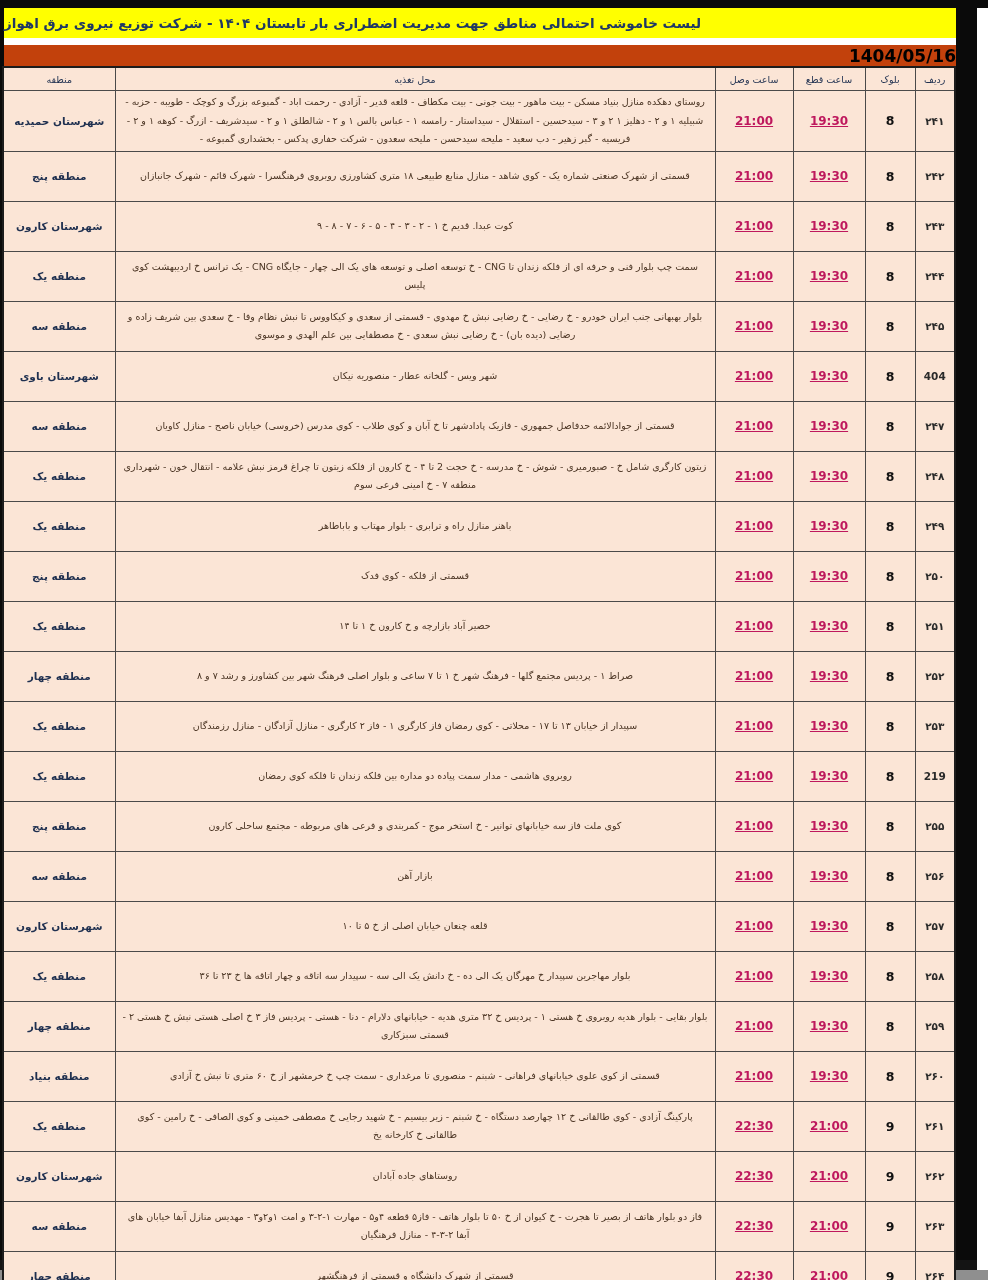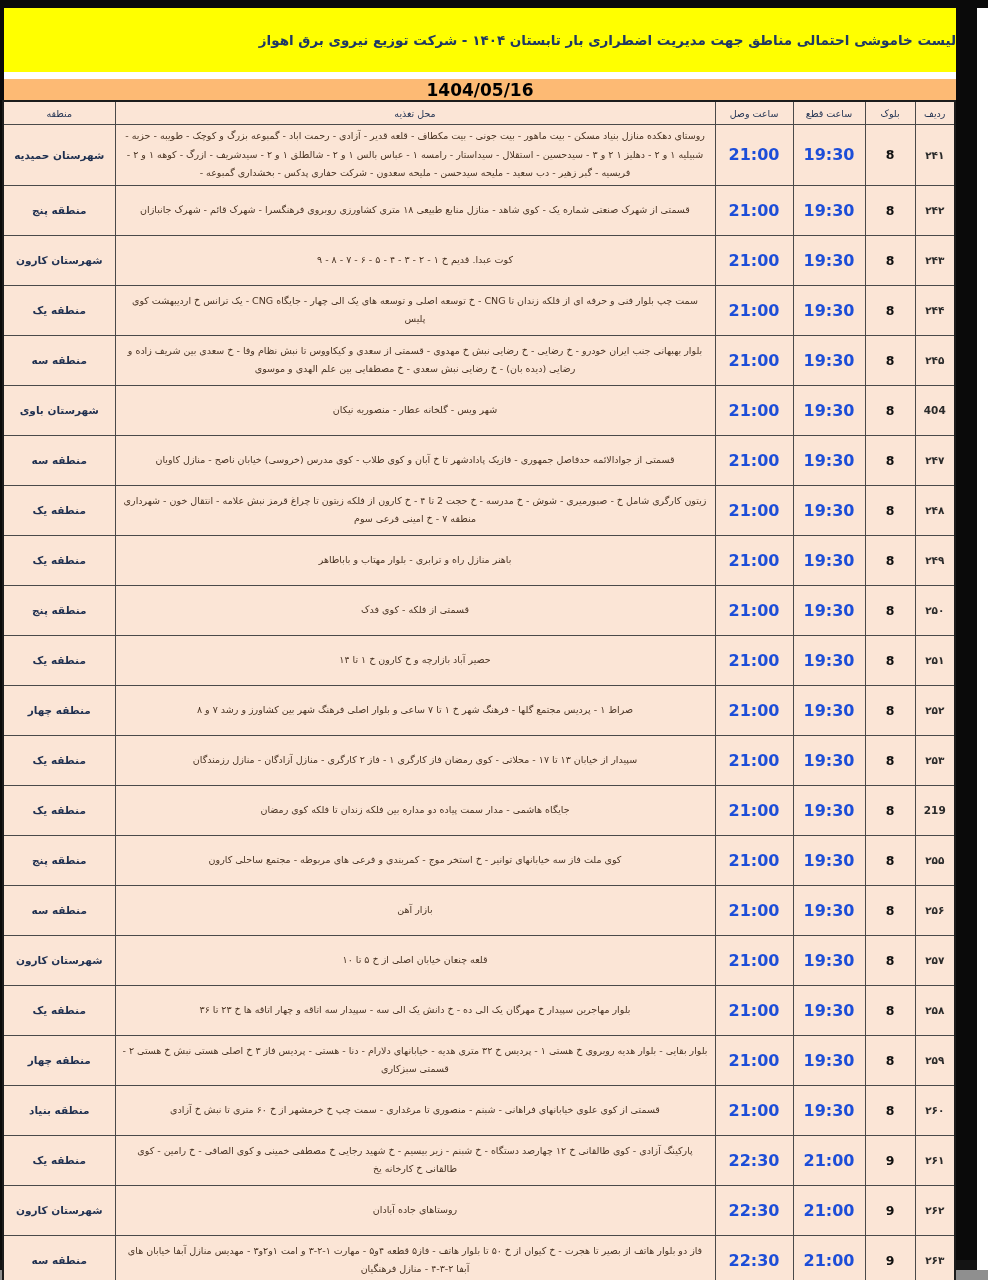--- a/index.html
+++ b/index.html
@@ -13,30 +13,30 @@
   .edge-left{left:0;top:8px;width:4px;height:1256px;background:#0a0a0a;}
   .edge-right{left:956px;top:8px;width:21px;height:1256px;background:#0a0a0a;}
   .edge-bottom{left:0;top:1260px;width:977px;height:10px;background:#141414;}
   .edge-bottom-gray{left:0;top:1270px;width:988px;height:10px;background:#8f8f8f;}
 
   .content{
     position:absolute;left:4px;top:8px;width:952px;height:1252px;
     background:#ffffff;direction:rtl;
   }
   .banner{
-    width:100%;height:64px;background:#ffff00;
-    display:flex;align-items:center;justify-content:flex-start;
+    width:100%;height:30px;background:#ffff00;
+    display:flex;align-items:center;justify-content:flex-end;
   }
   .banner-title{
     color:#1f3864;font-weight:bold;font-size:13.5px;letter-spacing:0;
   }
   .gap{height:7px;background:#ffffff;}
   .date-bar{
-    width:100%;height:21px;background:#fdba74;
-    display:flex;align-items:center;justify-content:center;
+    width:100%;height:21px;background:#c2410c;
+    display:flex;align-items:center;justify-content:flex-start;
   }
   .date-text{
     color:#000000;font-weight:bold;font-size:17px;direction:ltr;
     font-family:"DejaVu Sans",sans-serif;
   }
   table.sched{
     width:100%;border-collapse:collapse;table-layout:fixed;
     direction:rtl;border:2px solid #1c1c1c;
   }
   table.sched td, table.sched th{
@@ -44,21 +44,21 @@
     background:#fbe5d6;
     vertical-align:middle;text-align:center;
     padding:2px 6px;
     overflow:hidden;
   }
   th.hdr{
     height:18px;font-size:9.5px;font-weight:normal;color:#1f3050;
   }
   td.c-radif{font-size:10.5px;font-weight:bold;color:#2a2a2a;margin-left:41px;}
   td.c-block{font-size:12.5px;font-weight:bold;color:#111111;}
-  td.c-time{font-size:16px;font-weight:bold;color:#1d4ed8;direction:ltr;}
+  td.c-time{font-size:12px;font-weight:bold;color:#be185d;direction:ltr;text-decoration:underline;}
   td.c-loc{font-size:9.5px;color:#4a3423;line-height:1.95;padding:4px 14px;}
   td.c-region{font-size:10.5px;font-weight:bold;color:#1f3050;}
   tr.row td{height:45px;}
 </style>
 </head>
 <body>
 
 <div class="edge edge-top"></div>
 <div class="edge edge-left"></div>
 <div class="edge edge-right"></div>
@@ -199,21 +199,21 @@
     <td class="c-time">19:30</td>
     <td class="c-time">21:00</td>
     <td class="c-loc">سپیدار از خیابان ۱۳ تا ۱۷ - محلاتی - کوی رمضان فاز کارگری ۱ - فاز ۲ کارگری - منازل آزادگان - منازل رزمندگان</td>
     <td class="c-region">منطقه یک</td>
   </tr>
         <tr class="row">
     <td class="c-radif">219</td>
     <td class="c-block">8</td>
     <td class="c-time">19:30</td>
     <td class="c-time">21:00</td>
-    <td class="c-loc">جایگاه هاشمی - مدار سمت پیاده دو مداره بین فلکه زندان تا فلکه کوی رمضان</td>
+    <td class="c-loc">روبروی هاشمی - مدار سمت پیاده دو مداره بین فلکه زندان تا فلکه کوی رمضان</td>
     <td class="c-region">منطقه یک</td>
   </tr>
         <tr class="row">
     <td class="c-radif">۲۵۵</td>
     <td class="c-block">8</td>
     <td class="c-time">19:30</td>
     <td class="c-time">21:00</td>
     <td class="c-loc">کوی ملت فاز سه خیابانهای توانیر - خ استخر موج - کمربندی و فرعی های مربوطه - مجتمع ساحلی کارون</td>
     <td class="c-region">منطقه پنج</td>
   </tr>

